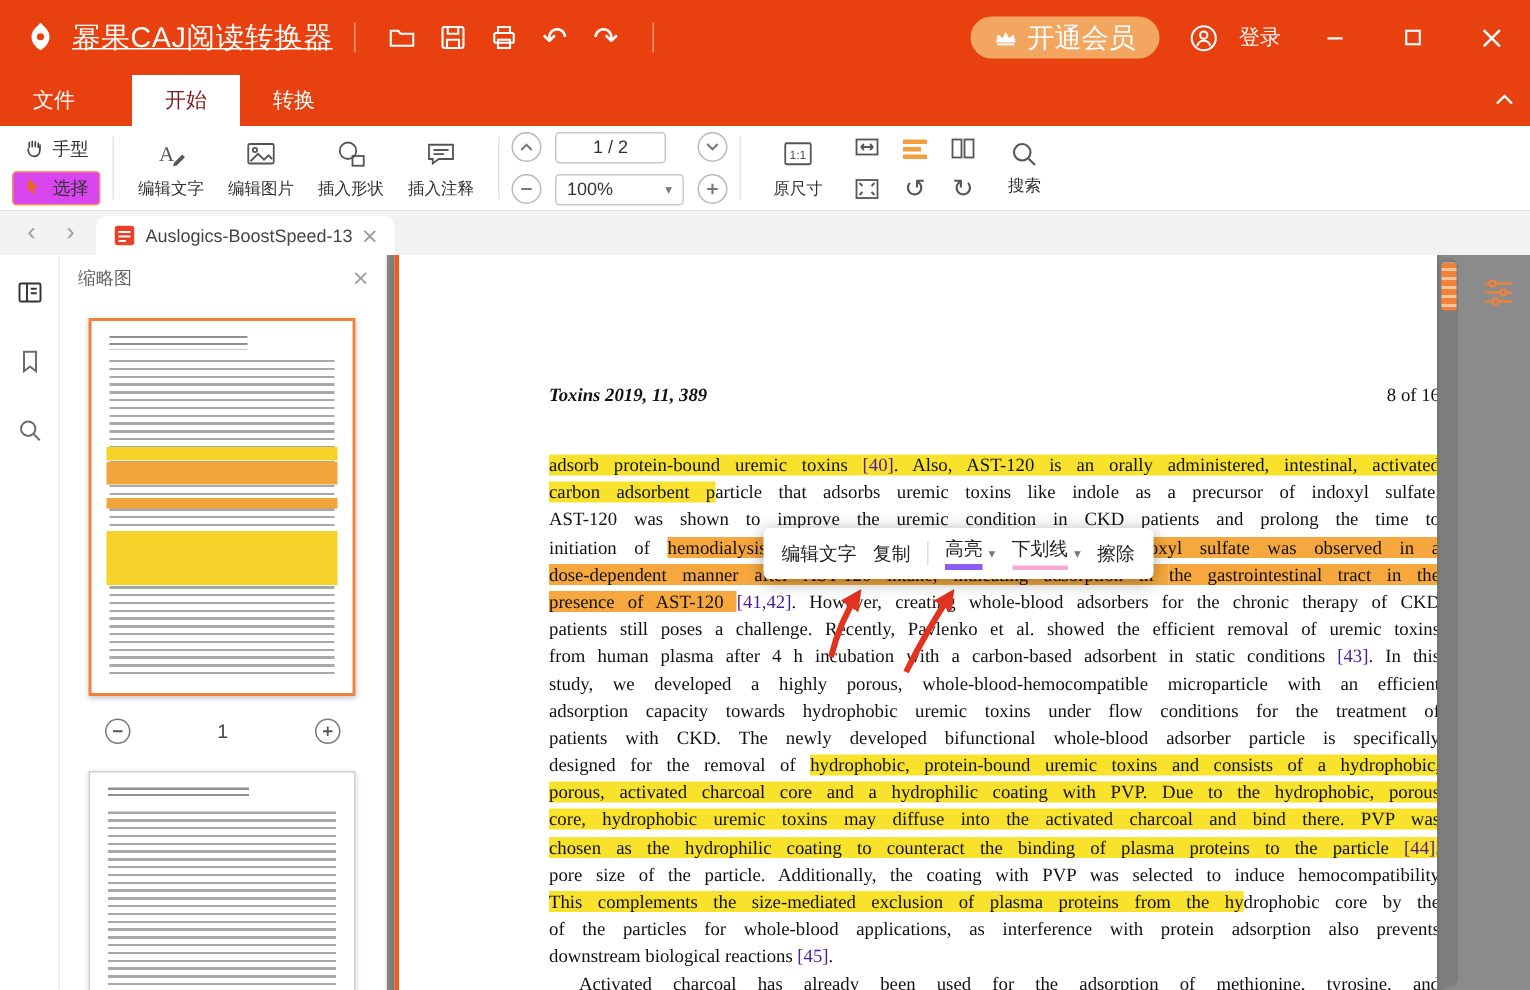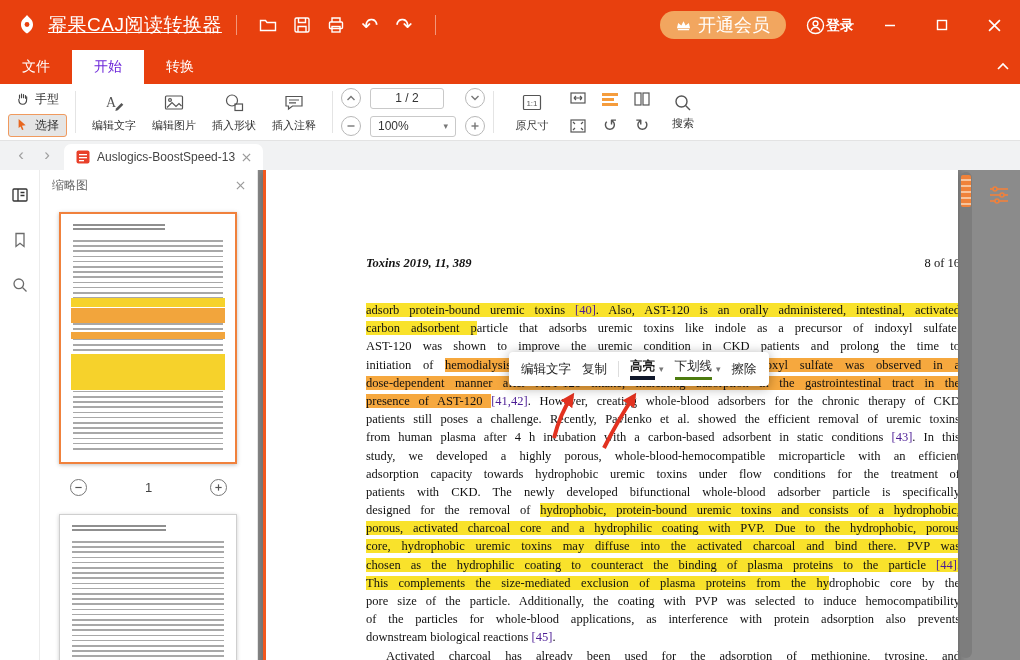--- a/index.html
+++ b/index.html
@@ -8,34 +8,34 @@
   #app { width:1020px; height:660px; position:relative; display:flex; flex-direction:column; }
 
   
   .titlebar { height:50px; background:#e8400e; display:flex; align-items:center; padding-left:14px; color:#fff; flex:0 0 auto; }
   .logo { width:26px; height:26px; display:flex; align-items:center; justify-content:center; }
   .app-title { font-size:19px; margin-left:8px; letter-spacing:.5px;text-decoration:underline; }
   .tb-sep { width:1px; height:20px; background:rgba(255,255,255,.45); margin:0 14px; }
   .tb-btn { width:34px; height:32px; display:flex; align-items:center; justify-content:center; cursor:pointer; font-size:19px; }
   .tb-right { margin-left:auto; display:flex; align-items:center; gap:20px; padding-right:10px; }
   .member-pill { background:#f2a65f; border-radius:16px; height:28px; display:flex; align-items:center; gap:7px; padding:0 16px; font-size:18px; cursor:pointer; }
-  .login { display:flex; align-items:flex-end; gap:1px; font-size:14px; cursor:pointer;font-weight:bold; }
+  .login { display:flex; align-items:flex-start; gap:14px; font-size:14px; cursor:pointer; }
   .win-btn { width:32px; height:30px; display:flex; align-items:center; justify-content:center; cursor:pointer; }
 
   
   .ribbontabs { height:34px; background:#e8400e; display:flex; color:#fff; font-size:14px; position:relative; flex:0 0 auto; }
   .rtab { padding:0 22px; display:flex; align-items:center; cursor:pointer; }
-  .rtab.active { background:#fff; color:#6d28d9; }
+  .rtab.active { background:#fff; color:#7f1d1d;margin-left:16px; }
   .collapse-btn { position:absolute; right:10px; top:10px; cursor:pointer; }
 
   
   .toolbar { height:57px; background:#fff; border-bottom:1px solid #e3e3e3; display:flex; align-items:center; padding:0 8px; flex:0 0 auto; }
   .tool-col { display:flex; flex-direction:column; gap:3px; }
   .mini-tool { display:flex; align-items:center; gap:5px; font-size:12px; color:#333; padding:2px 7px; border:1px solid transparent; border-radius:3px; cursor:pointer;text-align:center; }
-  .mini-tool.active { background:#e5e5e5; border-color:#f09a5e; }
+  .mini-tool.active { background:#d946ef; border-color:#f09a5e; }
   .mini-tool.active svg { color:#e8661e; }
   .vsep { width:1px; height:42px; background:#e4e4e4; margin:0 8px; flex:0 0 auto; }
   .big-btn { width:60px; display:flex; flex-direction:column; align-items:center; gap:4px; font-size:11px; color:#333; cursor:pointer; }
   .big-btn svg { color:#555; }
   .nav-grid { display:grid; grid-template-columns:auto auto auto; gap:7px 9px; align-items:center; }
   .circ { width:20px; height:20px; border:1px solid #b8b8b8; border-radius:50%; display:flex; align-items:center; justify-content:center; color:#777; cursor:pointer; background:#fff; }
   .page-box { width:74px; height:21px; border:1px solid #c9c9c9; border-radius:3px; font-size:12px; color:#333; display:flex; align-items:center; justify-content:center; cursor:text; }
   .zoom-box { width:86px; height:21px; border:1px solid #c9c9c9; border-radius:3px; font-size:12px; color:#333; display:flex; align-items:center; justify-content:space-between; padding:0 7px; cursor:pointer; }
   .caret { font-size:9px; color:#777; }
   .small-col { display:flex; flex-direction:column; gap:6px; margin:0 4px; }
@@ -86,22 +86,22 @@
   .doc-line.last { text-align-last:left; }
   .doc-line.indent { text-indent:20px; }
   .hl-y { background:#f9e22b; }
   .hl-o { background:#f6a83e; }
   .cite { color:#4c1d95; cursor:pointer; }
 
   .ctx-toolbar { position:absolute; left:243px; top:182px; height:34px; background:#fff; border-radius:4px;
                  box-shadow:0 2px 12px rgba(0,0,0,.35); display:flex; align-items:center; gap:11px; padding:0 12px;
                  font-size:12.5px; color:#222; z-index:10; }
   .ctx-item { display:flex; align-items:center; gap:4px; cursor:pointer; white-space:nowrap; }
-  .u-y { border-bottom:4px solid #0f172a; padding-bottom:1px;font-weight:bold; }
-  .u-r { border-bottom:3px solid #4d7c0f; padding-bottom:2px; }
+  .u-y { border-bottom:4px solid #8b5cf6; padding-bottom:1px; }
+  .u-r { border-bottom:3px solid #f9a8d4; padding-bottom:2px; }
   .ctx-div { width:1px; height:16px; background:#ddd; }
 
   .arrows-svg { position:absolute; left:0; top:0; z-index:5; pointer-events:none; }
 
   .scrollbar { position:absolute; left:702px; top:2px; width:12px; bottom:2px; background:#7d7d7d; border-radius:6px; }
   .sb-thumb { position:absolute; top:3px; left:1px; width:10px; height:32px; border-radius:2px; cursor:pointer;
               background:repeating-linear-gradient(to bottom,#f0823a 0 4px,#f8c49c 4px 6px); }
   .sliders-btn { position:absolute; right:10px; top:14px; color:#f0813c; cursor:pointer; }
 </style>
 </head>
@@ -411,22 +411,22 @@
             <div class="doc-line"><span class="hl-o">presence of AST-120 </span><span class="cite">[41,42]</span><span>. However, creating whole-blood adsorbers for the chronic therapy of CKD</span></div>
             <div class="doc-line"><span>patients still poses a challenge. Recently, Pavlenko et al. showed the efficient removal of uremic toxins</span></div>
             <div class="doc-line"><span>from human plasma after 4 h incubation with a carbon-based adsorbent in static conditions </span><span class="cite">[43]</span><span>. In this</span></div>
             <div class="doc-line"><span>study, we developed a highly porous, whole-blood-hemocompatible microparticle with an efficient</span></div>
             <div class="doc-line"><span>adsorption capacity towards hydrophobic uremic toxins under flow conditions for the treatment of</span></div>
             <div class="doc-line"><span>patients with CKD. The newly developed bifunctional whole-blood adsorber particle is specifically</span></div>
             <div class="doc-line"><span>designed for the removal of </span><span class="hl-y">hydrophobic, protein-bound uremic toxins and consists of a hydrophobic,</span></div>
             <div class="doc-line"><span class="hl-y">porous, activated charcoal core and a hydrophilic coating with PVP. Due to the hydrophobic, porous</span></div>
             <div class="doc-line"><span class="hl-y">core, hydrophobic uremic toxins may diffuse into the activated charcoal and bind there. PVP was</span></div>
             <div class="doc-line"><span class="hl-y">chosen as the hydrophilic coating to counteract the binding of plasma proteins to the particle </span><span class="hl-y cite">[44]</span><span class="hl-y">.</span></div>
+            <div class="doc-line"><span>pore size of the particle. Additionally, the coating with PVP was selected to induce hemocompatibility</span></div>
             <div class="doc-line"><span class="hl-y">This complements the size-mediated exclusion of plasma proteins from the hy</span><span>drophobic core by the</span></div>
-            <div class="doc-line"><span>pore size of the particle. Additionally, the coating with PVP was selected to induce hemocompatibility</span></div>
             <div class="doc-line"><span>of the particles for whole-blood applications, as interference with protein adsorption also prevents</span></div>
             <div class="doc-line last"><span>downstream biological reactions </span><span class="cite">[45]</span><span>.</span></div>
             <div class="doc-line indent"><span>Activated charcoal has already been used for the adsorption of methionine, tyrosine, and</span></div>
           </div>
 
         <svg class="arrows-svg" width="695" height="490" viewBox="0 0 695 490">
           <defs>
             <marker id="ah" markerUnits="userSpaceOnUse" markerWidth="14" markerHeight="14" refX="10" refY="7" orient="auto">
               <path d="M0 0L14 7L0 14z" fill="#e23220"></path>
             </marker>

